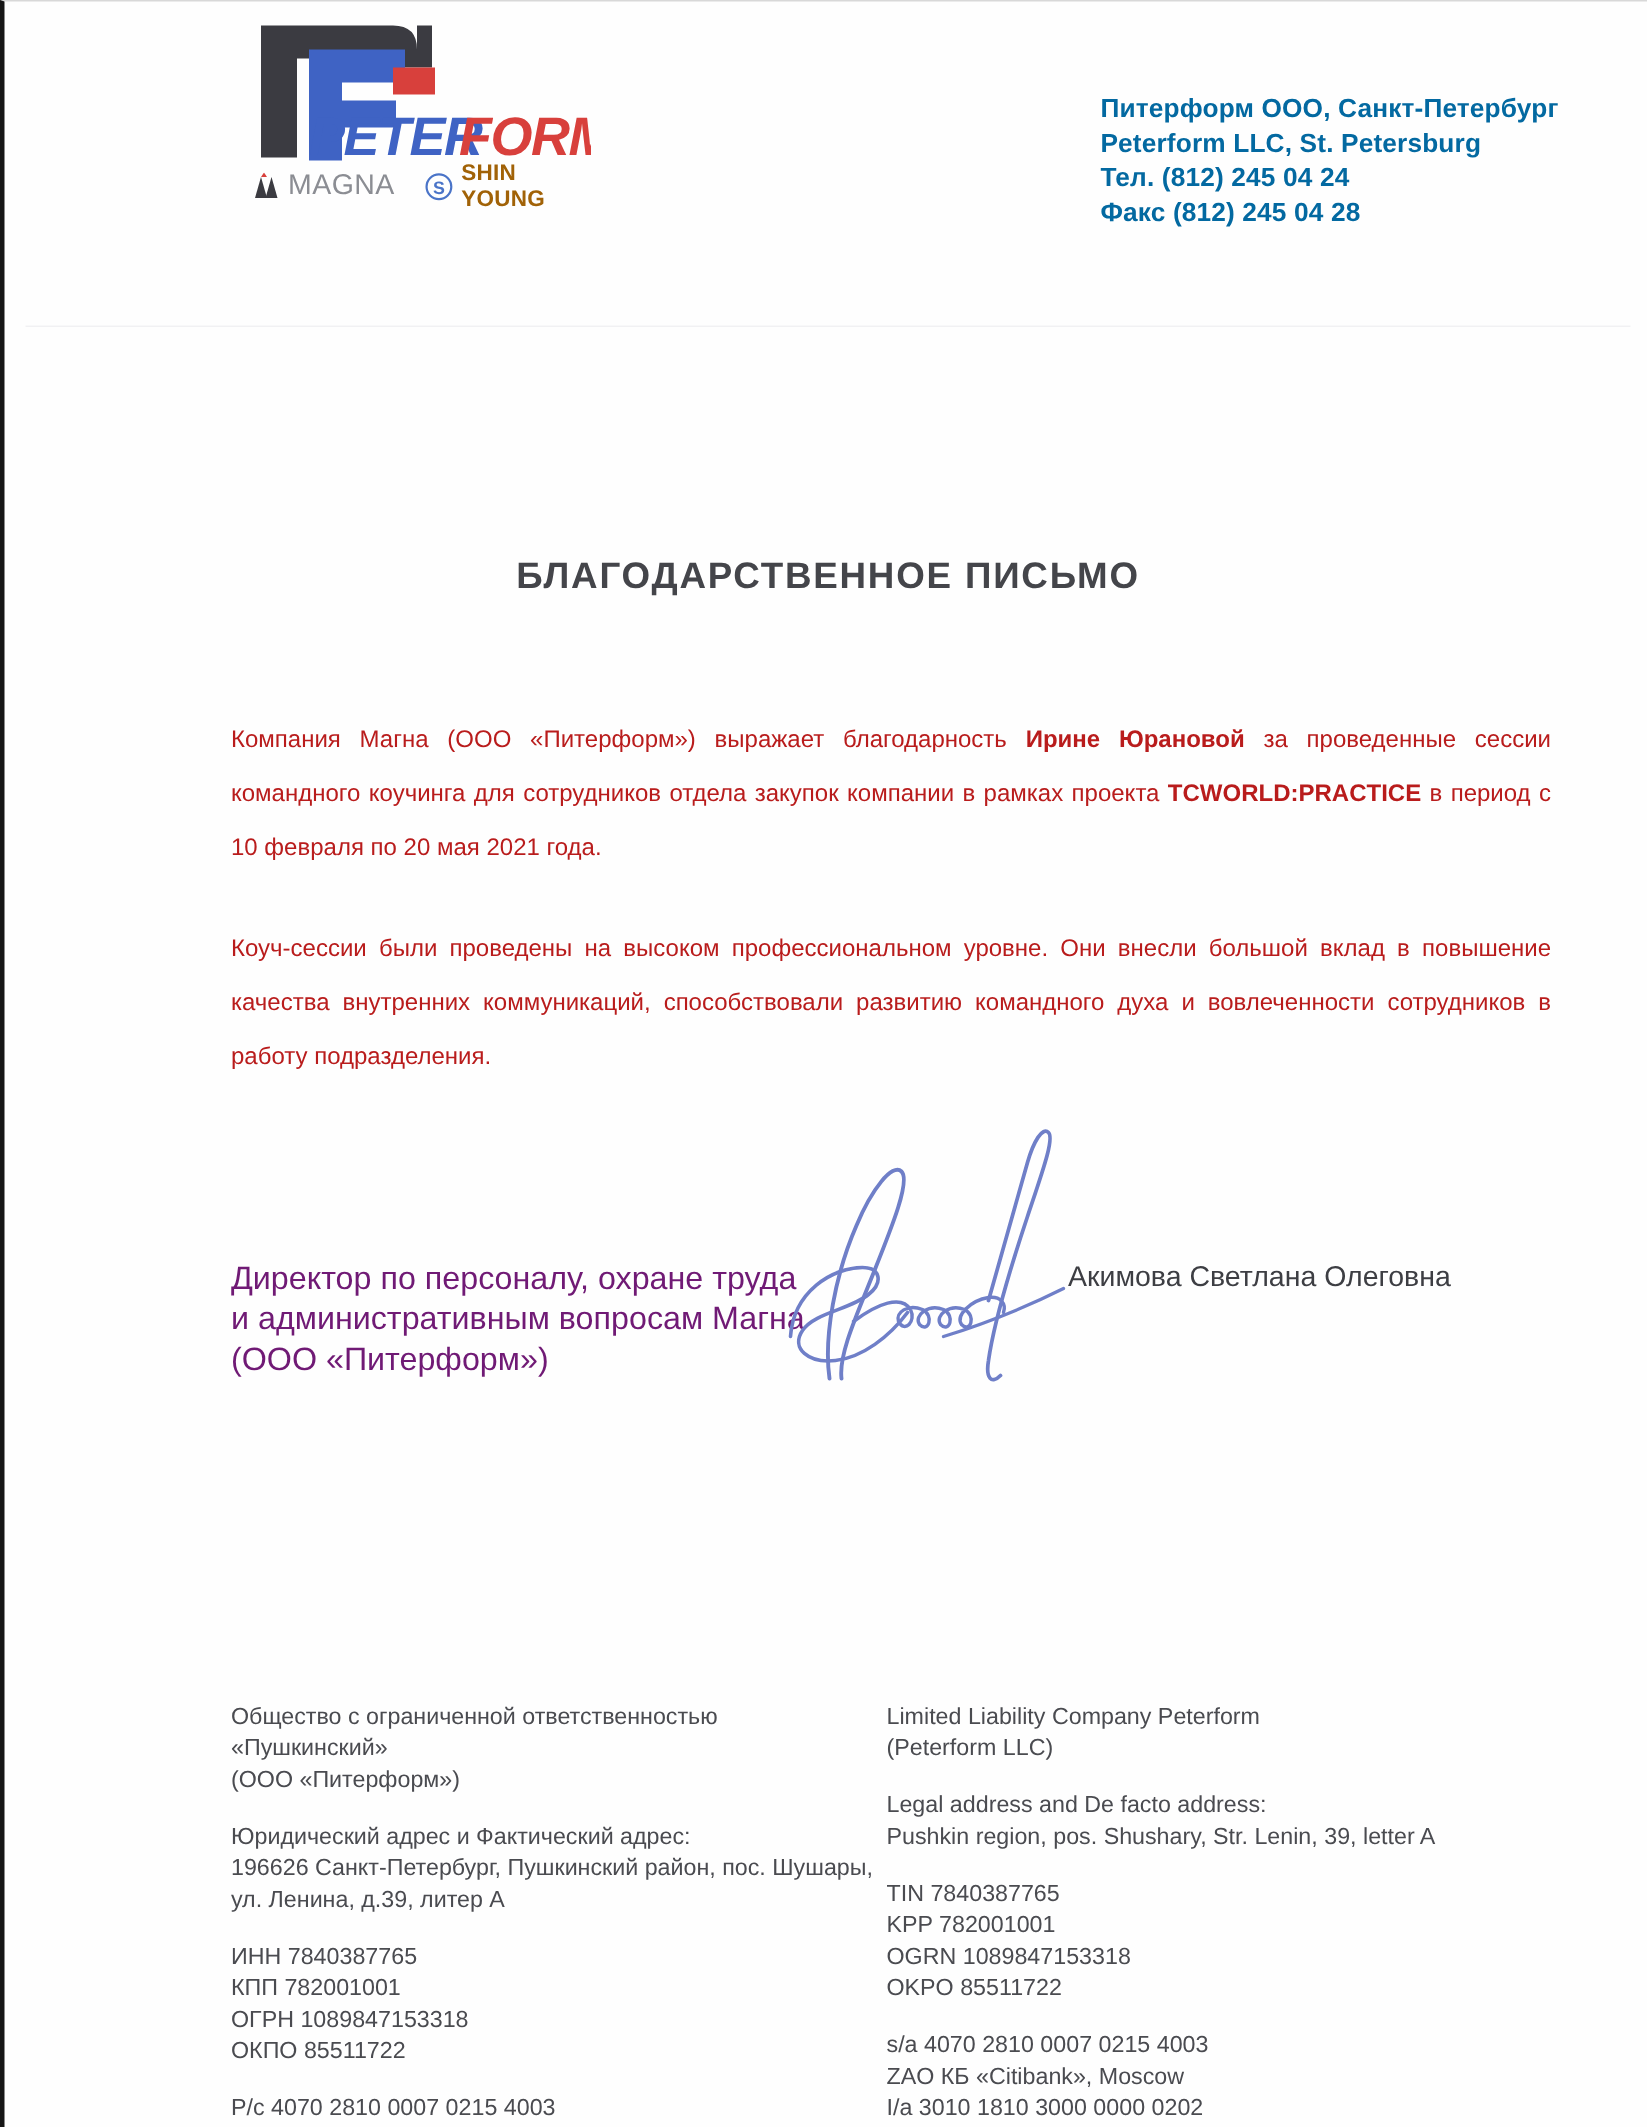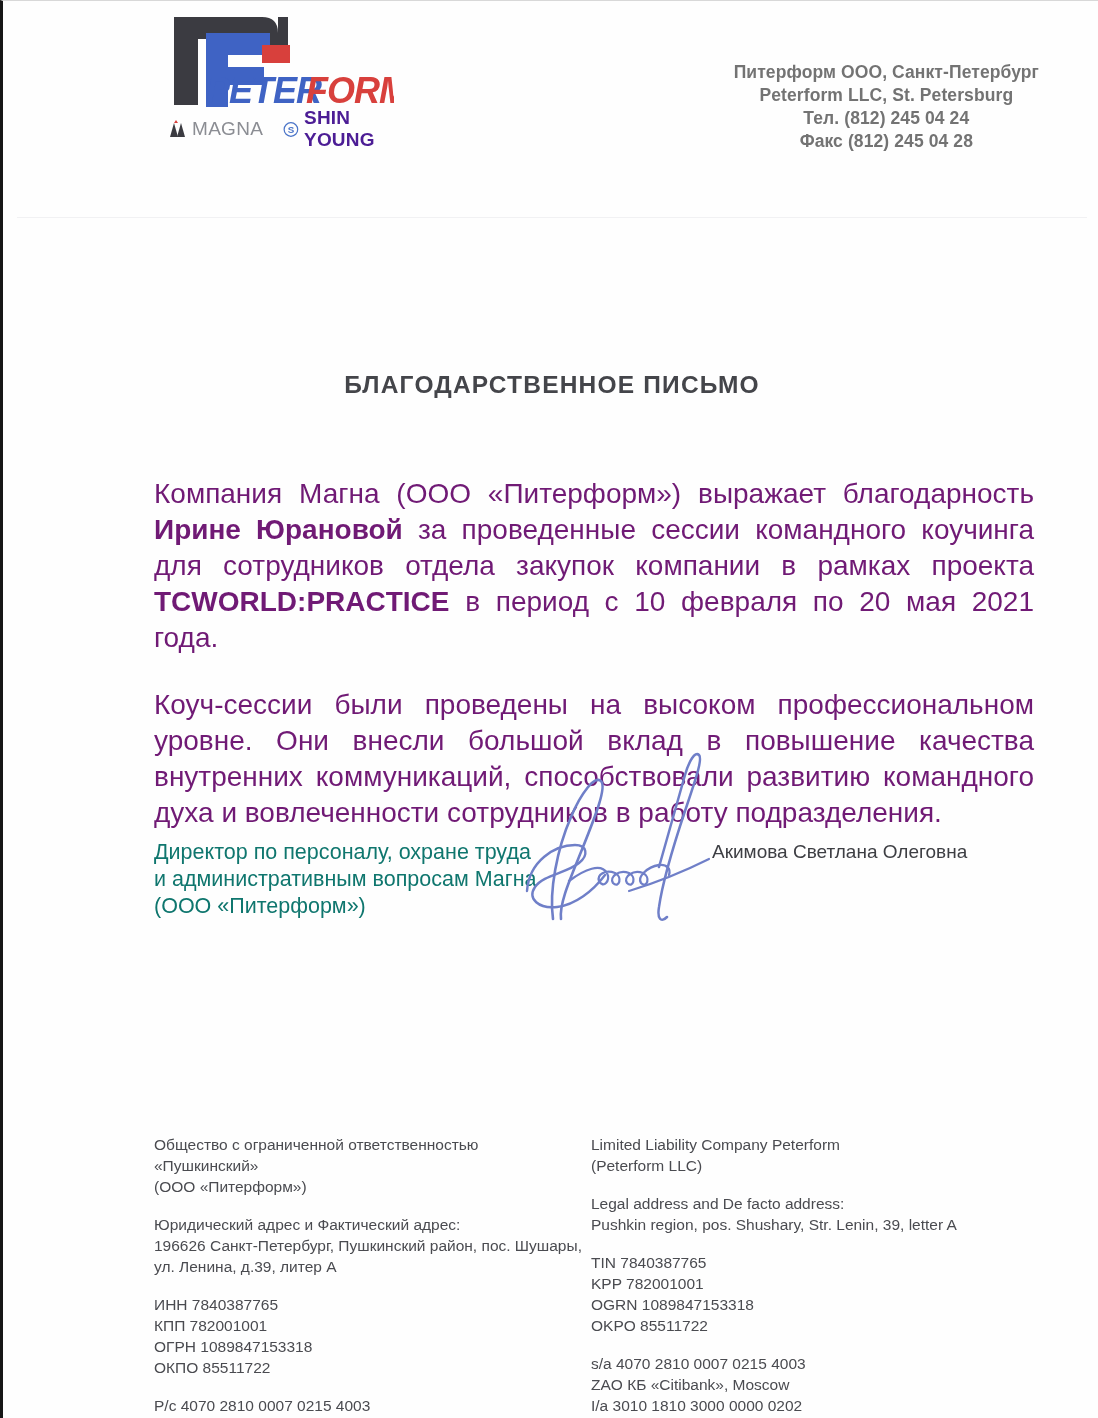--- a/index.html
+++ b/index.html
@@ -70,35 +70,35 @@
     font-weight: normal;
     color: #8b8d93;
     letter-spacing: 0.3px;
   }
   .shinyoung {
     display: flex;
     align-items: center;
     gap: 5px;
   }
   .shinyoung-text {
-    font-size: 19px;
+    font-size: 15px;
     font-weight: bold;
-    color: #4c1d95;
+    color: #a16207;
     letter-spacing: 0.2px;
   }
 
   .contact {
     position: absolute;
     right: 62px;
     top: 60px;
-    text-align: center;
+    text-align: left;
     font-size: 17.5px;
     font-weight: bold;
     line-height: 23px;
-    color: #737373;
+    color: #0369a1;
     letter-spacing: 0.1px;
   }
   .contact div { white-space: nowrap; }
 
   .scanline {
     position: absolute;
     left: 14px;
     top: 216px;
     width: 1070px;
     height: 1px;
@@ -120,42 +120,42 @@
 
   
   .body-wrap {
     position: absolute;
     left: 151px;
     top: 475px;
     width: 880px;
   }
 
   .para {
-    font-size: 28px;
+    font-size: 16px;
     line-height: 36px;
     text-align: justify;
     text-justify: inter-word;
-    color: #701a75;
+    color: #b91c1c;
   }
   .para.p2 { margin-top: 31px; }
   .para b { font-weight: bold; }
 
   
   .sign-area {
     position: absolute;
     left: 151px;
     top: 838px;
     width: 880px;
     height: 110px;
   }
 
   .sign-title {
     font-size: 21.5px;
     line-height: 27px;
-    color: #0f766e;
+    color: #701a75;
     white-space: pre-line;
   }
 
   .sign-name {
     position: absolute;
     left: 558px;
     top: 2px;
     font-size: 19px;
     color: #3d3e43;
     white-space: nowrap;

